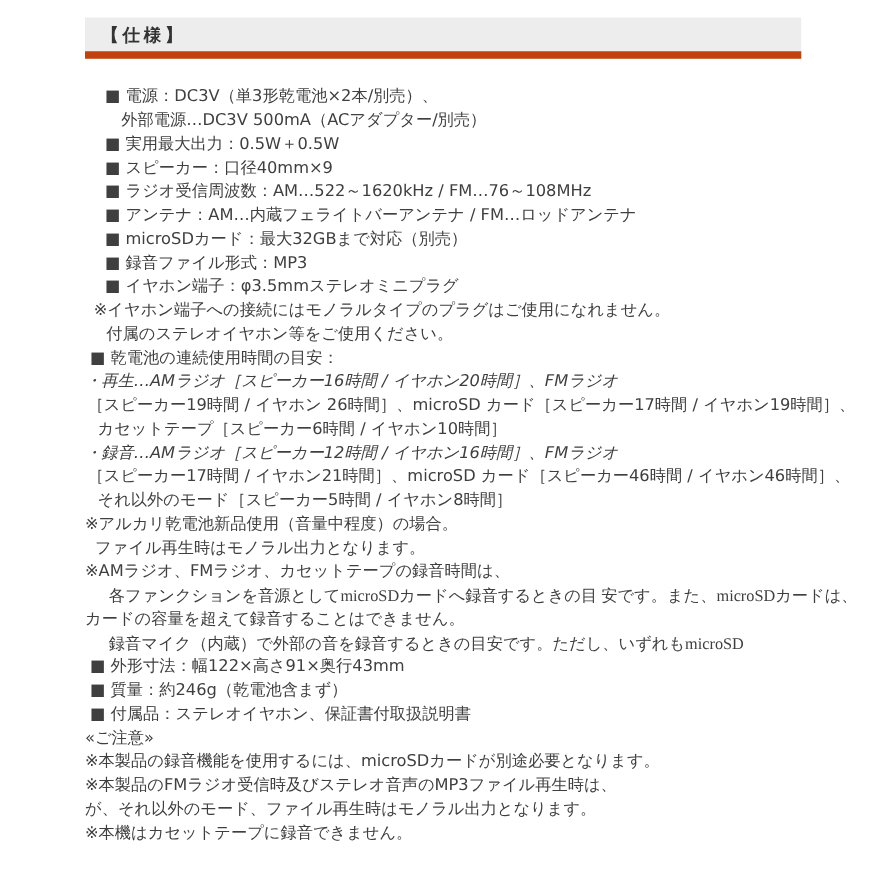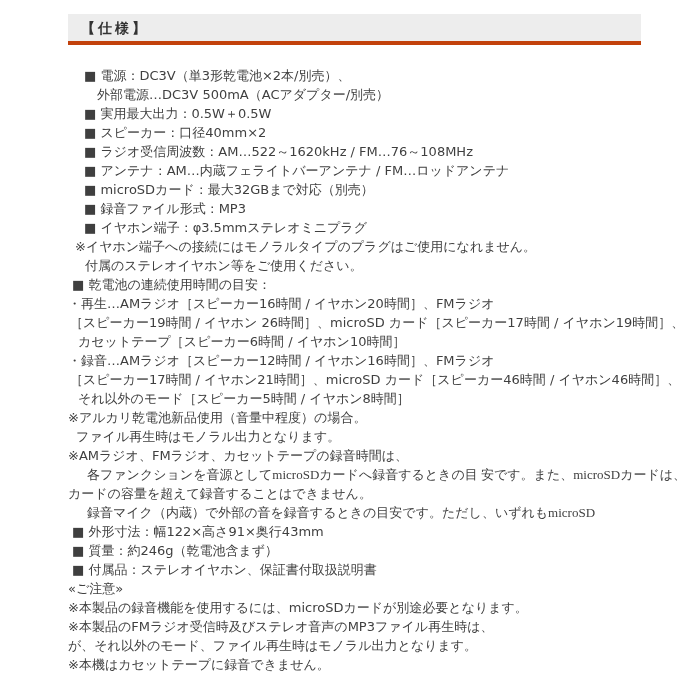--- a/index.html
+++ b/index.html
@@ -14,21 +14,21 @@
     overflow: hidden;
     background: #ffffff;
   }
   .content {
     position: absolute;
     left: 68px; top: 14px;
     width: 573px;
   }
   .header-bar {
     background: #ededed;
-    border-bottom: 4px solid #c2410c;
+    border-bottom: 6px solid #c2410c;
     padding: 4px 0 3px 13px;
   }
   .header-title {
     font-size: 14px;
     font-weight: bold;
     color: #333333;
     letter-spacing: 3px;
   }
   .spec { padding-top: 21px; }
   .line {
@@ -36,21 +36,21 @@
     line-height: 19px;
     color: #3f3f3f;
     white-space: nowrap;
   }
   
   .b1  { padding-left: 16px; } 
   .c1  { padding-left: 29px; } 
   .n1  { padding-left: 7px;  } 
   .c1b { padding-left: 17px; } 
   .b2  { padding-left: 4px;  } 
-  .dt  { padding-left: 0;    } 
+  .dt  { padding-left: 0; font-style: italic;    } 
   .br  { padding-left: 2px;  } 
   .cas { padding-left: 10px; } 
   .c2  { padding-left: 19px; font-family: Liberation Serif, serif; } 
   .c3  { padding-left: 8px;  } 
   .c3b { padding-left: 12px; } 
   .n2  { padding-left: 0;    } 
 </style>
 </head>
 <body>
 
@@ -58,21 +58,21 @@
   <div class="content">
 
     <div class="header-bar">
       <span class="header-title">【仕様】</span>
     </div>
 
     <div class="spec">
       <div class="line b1">■ 電源：DC3V（単3形乾電池×2本/別売）、</div>
       <div class="line c1">外部電源…DC3V 500mA（ACアダプター/別売）</div>
       <div class="line b1">■ 実用最大出力：0.5W＋0.5W</div>
-      <div class="line b1">■ スピーカー：口径40mm×2</div>
+      <div class="line b1">■ スピーカー：口径40mm×9</div>
       <div class="line b1">■ ラジオ受信周波数：AM…522～1620kHz / FM…76～108MHz</div>
       <div class="line b1">■ アンテナ：AM…内蔵フェライトバーアンテナ / FM…ロッドアンテナ</div>
       <div class="line b1">■ microSDカード：最大32GBまで対応（別売）</div>
       <div class="line b1">■ 録音ファイル形式：MP3</div>
       <div class="line b1">■ イヤホン端子：φ3.5mmステレオミニプラグ</div>
       <div class="line n1">※イヤホン端子への接続にはモノラルタイプのプラグはご使用になれません。</div>
       <div class="line c1b">付属のステレオイヤホン等をご使用ください。</div>
       <div class="line b2">■ 乾電池の連続使用時間の目安：</div>
       <div class="line dt">・再生…AMラジオ［スピーカー16時間 / イヤホン20時間］、FMラジオ</div>
       <div class="line br">［スピーカー19時間 / イヤホン 26時間］、microSD カード［スピーカー17時間 / イヤホン19時間］、</div>

